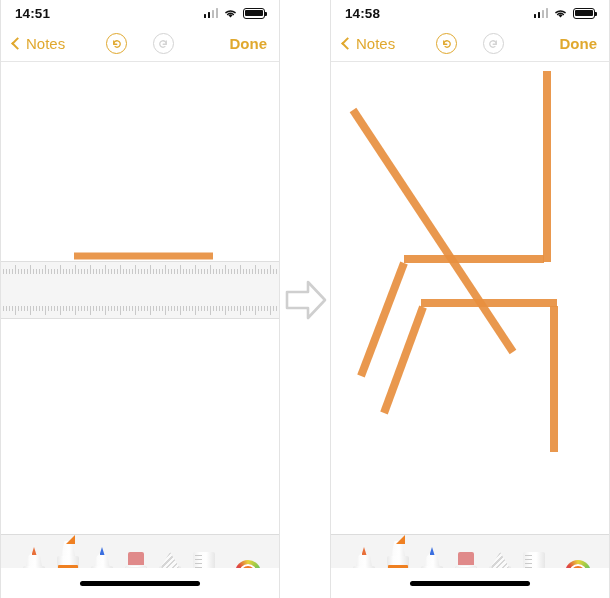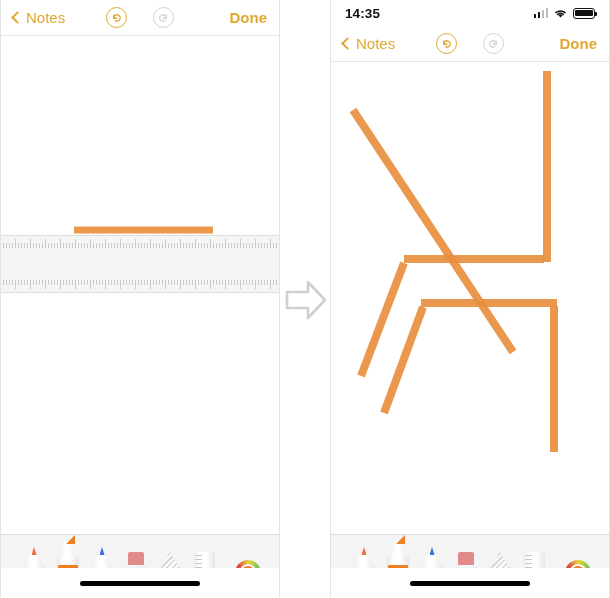--- a/index.html
+++ b/index.html
@@ -114,20 +114,39 @@
   
   .arrow { position: absolute; left: 284px; top: 276px; width: 44px; height: 48px; }
 </style>
 </head>
 <body>
 
 <div class="stage">
 
   <div class="phone left">
 
+    <div class="statusbar">
+      <div class="status-time">14:51</div>
+      <div class="status-icons">
+        <span class="sig">
+            <i></i>
+            <i></i>
+            <i></i>
+            <i></i>
+          </span>
+        <svg width="15" height="11" viewBox="0 0 15 11">
+          <path d="M7.5 9.6 L5.4 7.2 a3.3 3.3 0 0 1 4.2 0 Z" fill="#111"></path>
+          <path d="M2.9 4.6 a7 7 0 0 1 9.2 0" stroke="#111" stroke-width="1.5" fill="none" stroke-linecap="round"></path>
+          <path d="M4.6 6.5 a4.5 4.5 0 0 1 5.8 0" stroke="#111" stroke-width="1.5" fill="none" stroke-linecap="round"></path>
+        </svg>
+        <span class="batt">
+            <span></span>
+          </span>
+      </div>
+    </div>
 
     <div class="navbar">
       <div class="nav-back">
         <span class="chev"></span>
         <span class="nav-back-label">Notes</span>
       </div>
       <div class="nav-center">
         <span class="circ-btn enabled">
           <svg width="13" height="13" viewBox="0 0 16 16">
             <path d="M4.6 8.6 a4 4 0 1 1 1.6 3.2" stroke="#e0a82e" stroke-width="1.6" fill="none" stroke-linecap="round"></path>
@@ -388,21 +407,21 @@
     </div>
   </div>
 
   <svg class="arrow" viewBox="0 0 44 48">
     <path d="M3 16 L24 16 L24 6 L41 24 L24 42 L24 32 L3 32 Z" fill="#ffffff" stroke="#cfcfcf" stroke-width="2.6" stroke-linejoin="round"></path>
   </svg>
 
   <div class="phone right">
 
     <div class="statusbar">
-      <div class="status-time">14:35</div>
+      <div class="status-time">14:58</div>
       <div class="status-icons">
         <span class="sig">
             <i></i>
             <i></i>
             <i></i>
             <i></i>
           </span>
         <svg width="15" height="11" viewBox="0 0 15 11">
           <path d="M7.5 9.6 L5.4 7.2 a3.3 3.3 0 0 1 4.2 0 Z" fill="#111"></path>
           <path d="M2.9 4.6 a7 7 0 0 1 9.2 0" stroke="#111" stroke-width="1.5" fill="none" stroke-linecap="round"></path>

